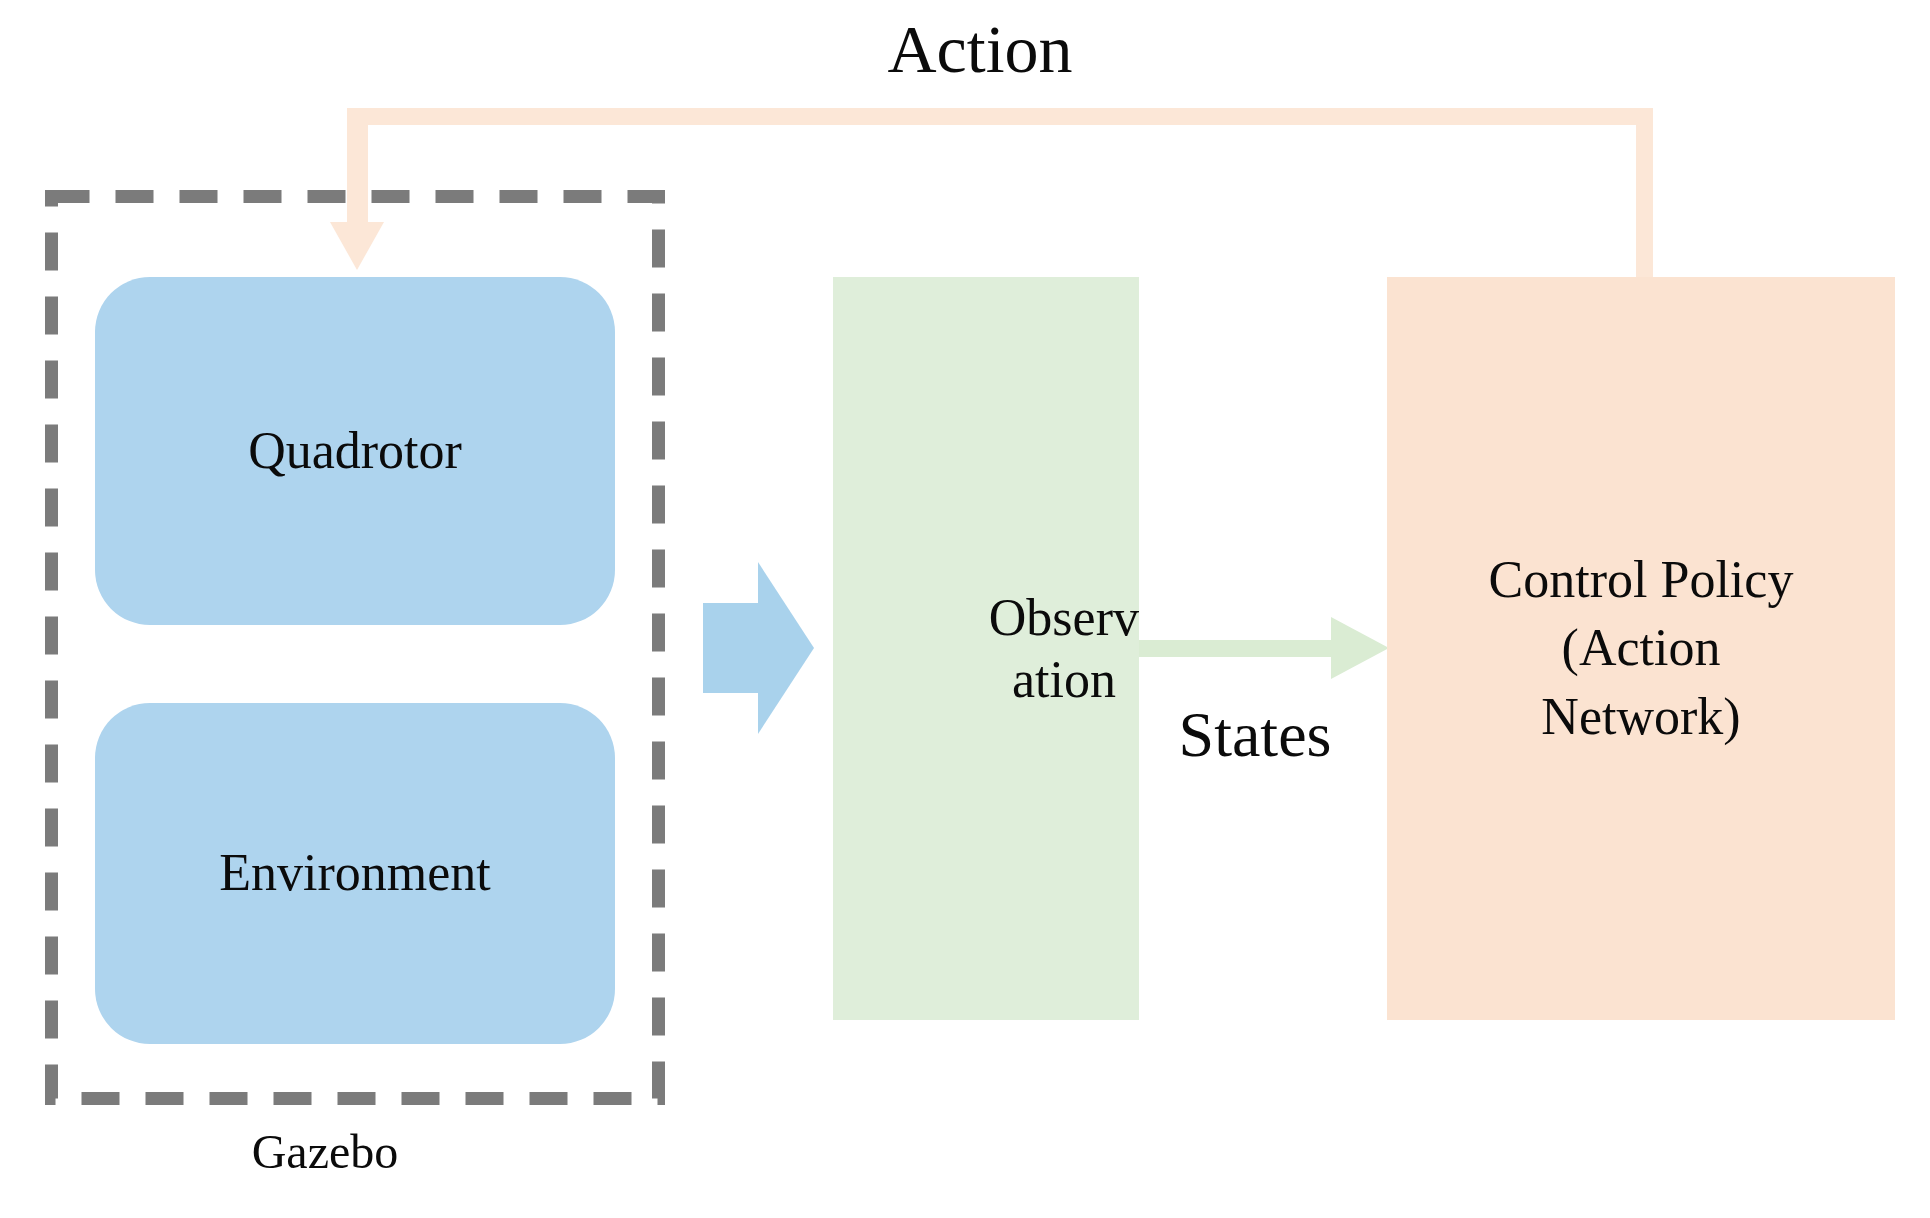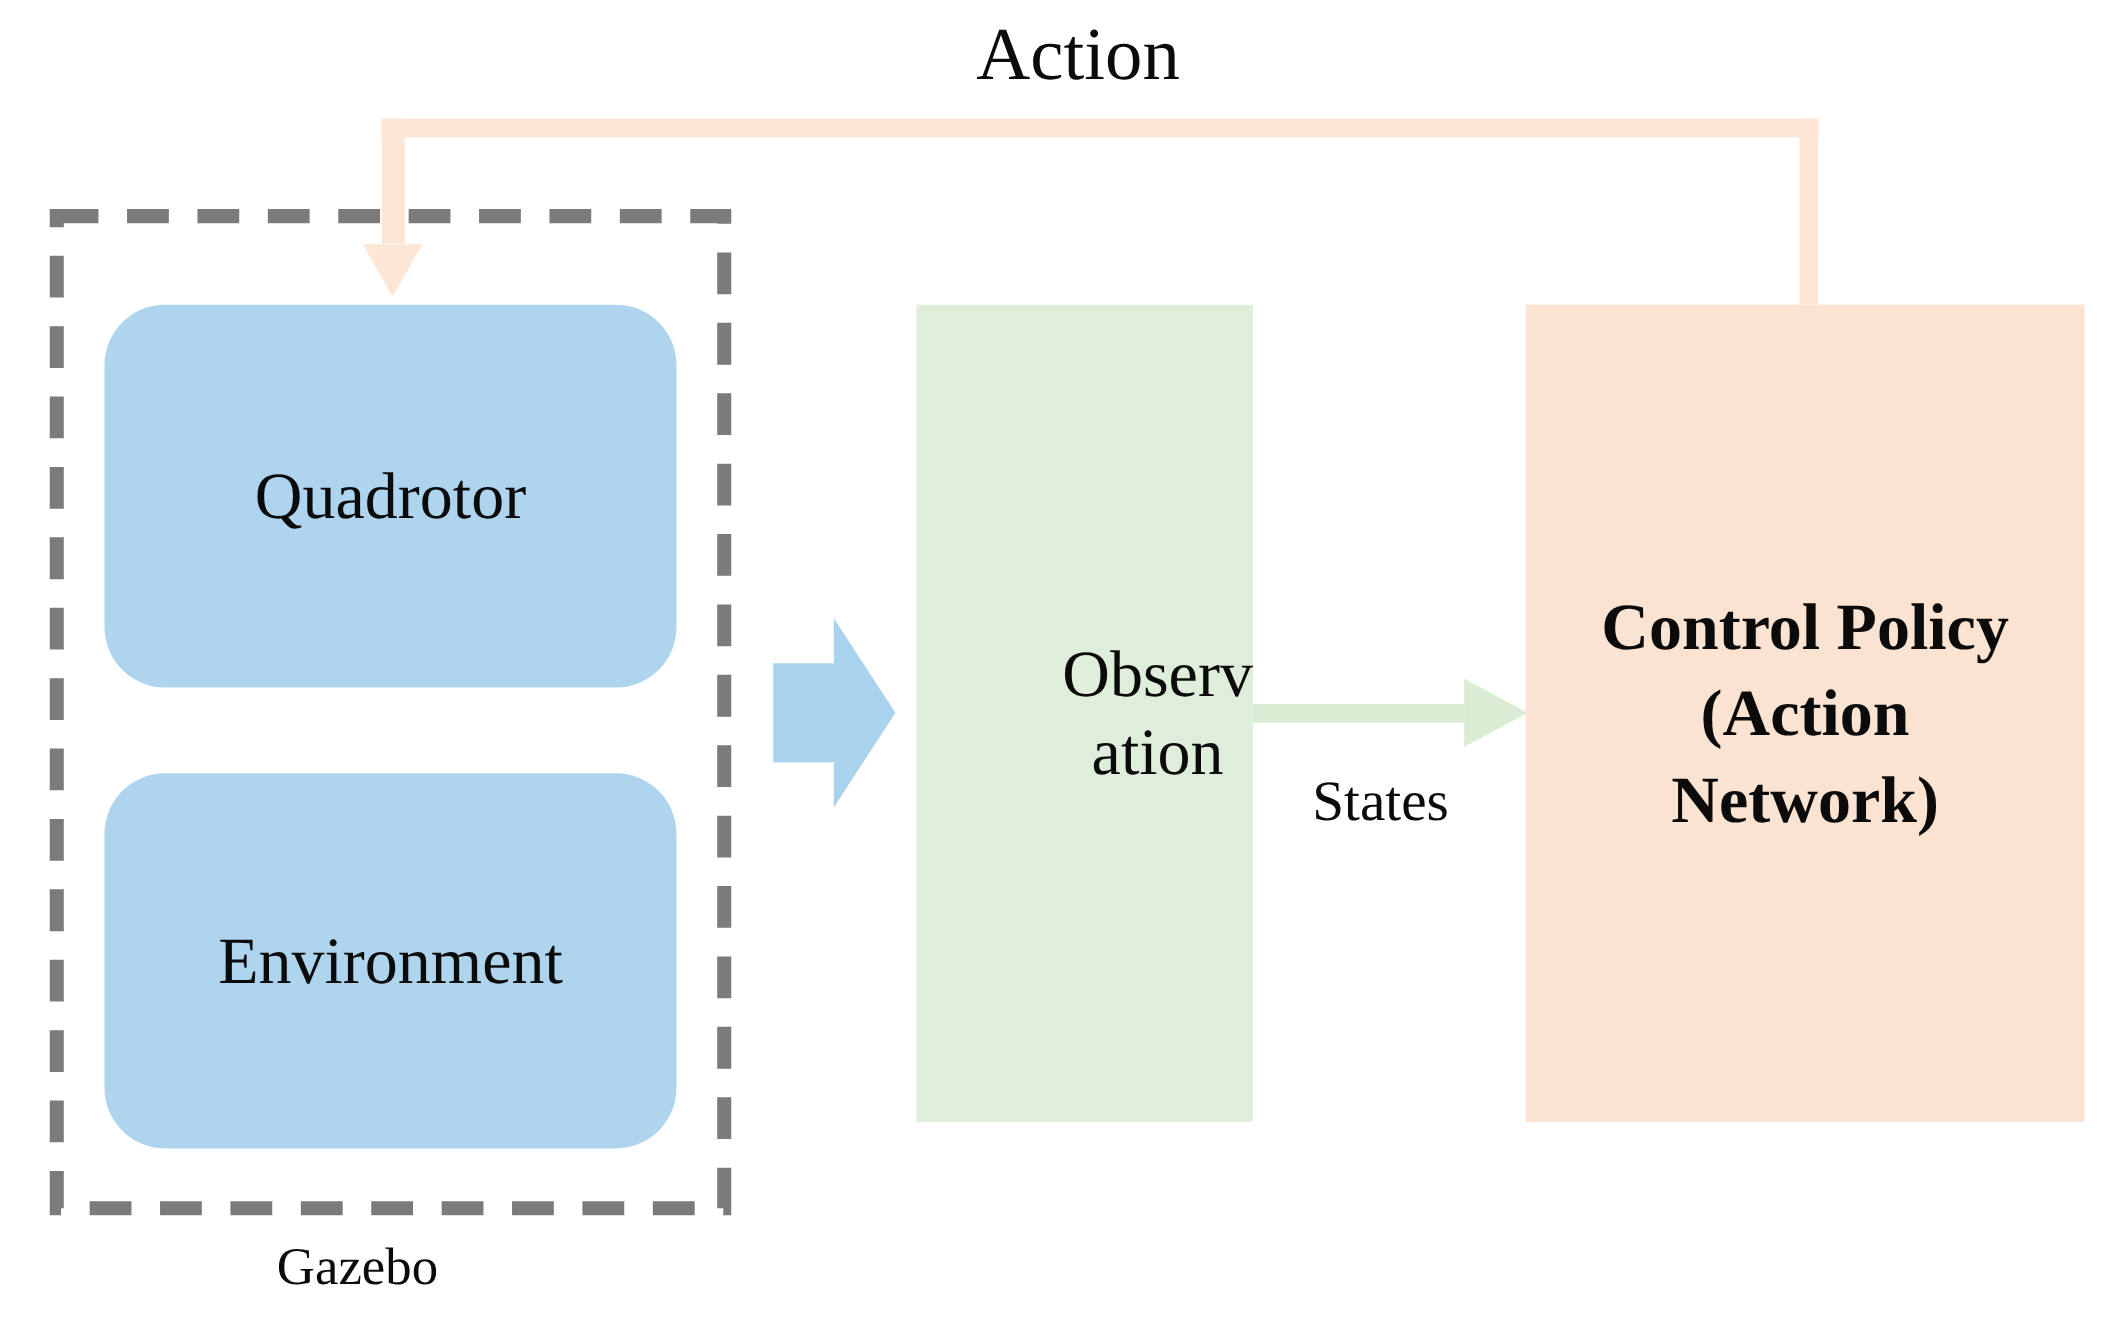--- a/index.html
+++ b/index.html
@@ -26,21 +26,21 @@
     stroke-width: 13;
     stroke-dasharray: 38 26;
   }
 
   
   .node {
     display: flex;
     align-items: center;
     justify-content: center;
     text-align: center;
-    font-size: 60px;
+    font-size: 52px;
     line-height: 1.2;
   }
   .node .lines span { display: block; }
 
   #quadrotor-box {
     left: 95px; top: 277px; width: 520px; height: 348px;
     background: var(--blue-box, #aed4ee);
     border-radius: 55px;
   }
   #environment-box {
@@ -52,27 +52,26 @@
   #observation-box {
     left: 833px; top: 277px; width: 306px; height: 743px;
     background: var(--green-box, #dfeeda);
     line-height: 1.18;
     justify-content: flex-end;
   }
   #control-policy-box {
     left: 1387px; top: 277px; width: 508px; height: 743px;
     background: var(--orange-box, #fbe3d1);
     line-height: 1.31;
-    font-weight: bold;
   }
 
   
   .float-label {
     text-align: center;
-    font-size: 52px;
+    font-size: 64px;
     line-height: 1.1;
     white-space: nowrap;
   }
   #action-label  { left: 780px; top: 12px;  width: 400px; font-size: 68px; }
   #gazebo-label  { left: 105px; top: 1126px; width: 440px; font-size: 48px; }
   #states-label  { left: 1105px; top: 700px; width: 300px; }
 
   
   #blue-arrow-shaft {
     left: 703px; top: 603px; width: 56px; height: 90px;

